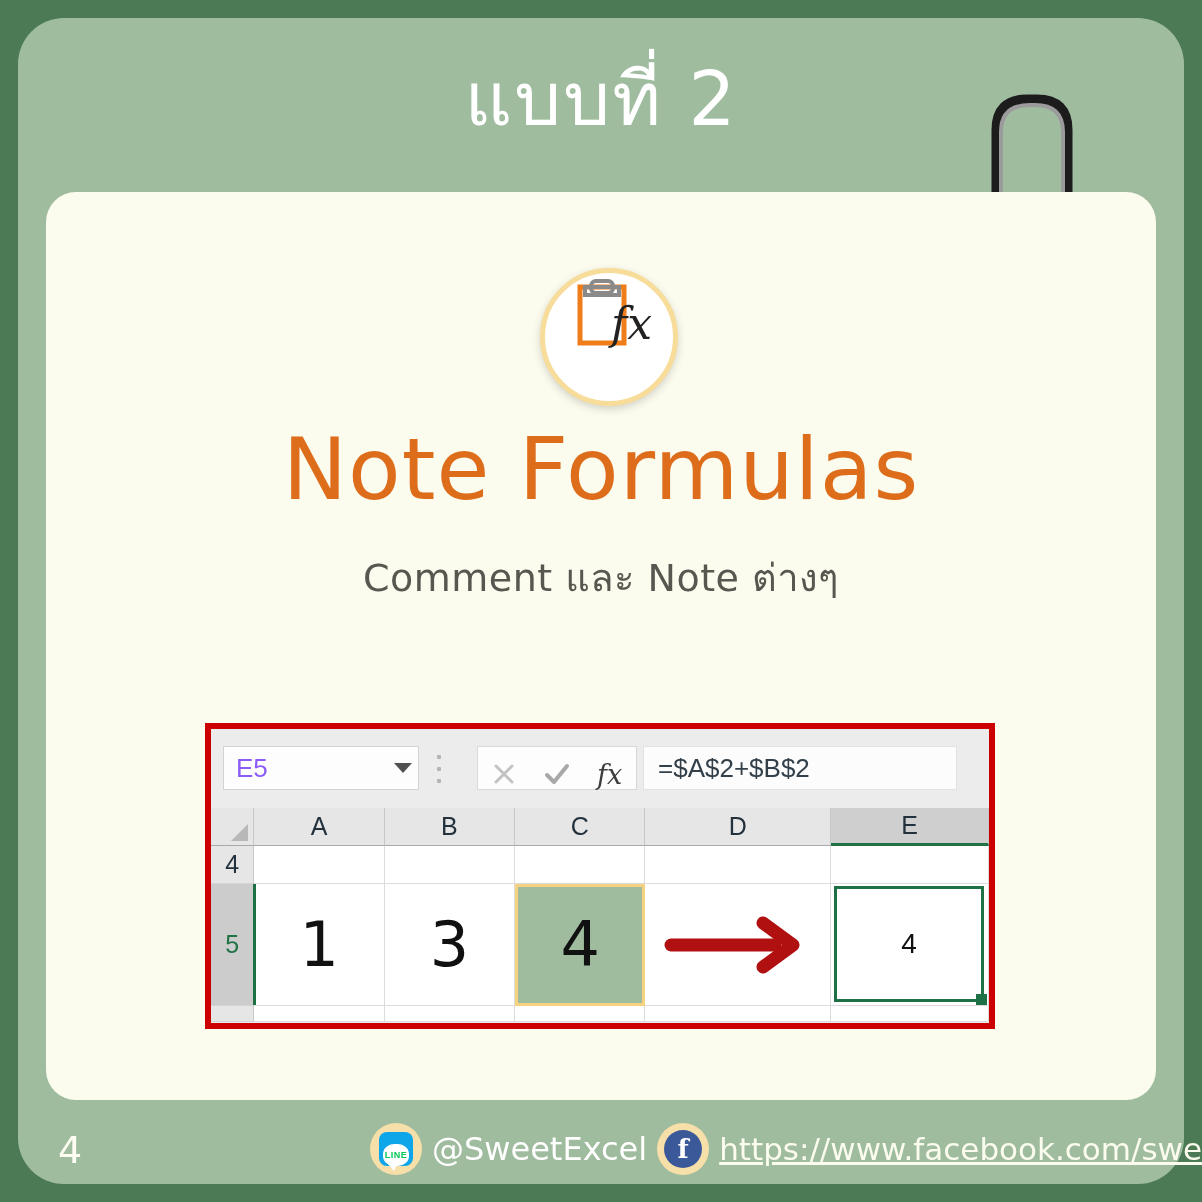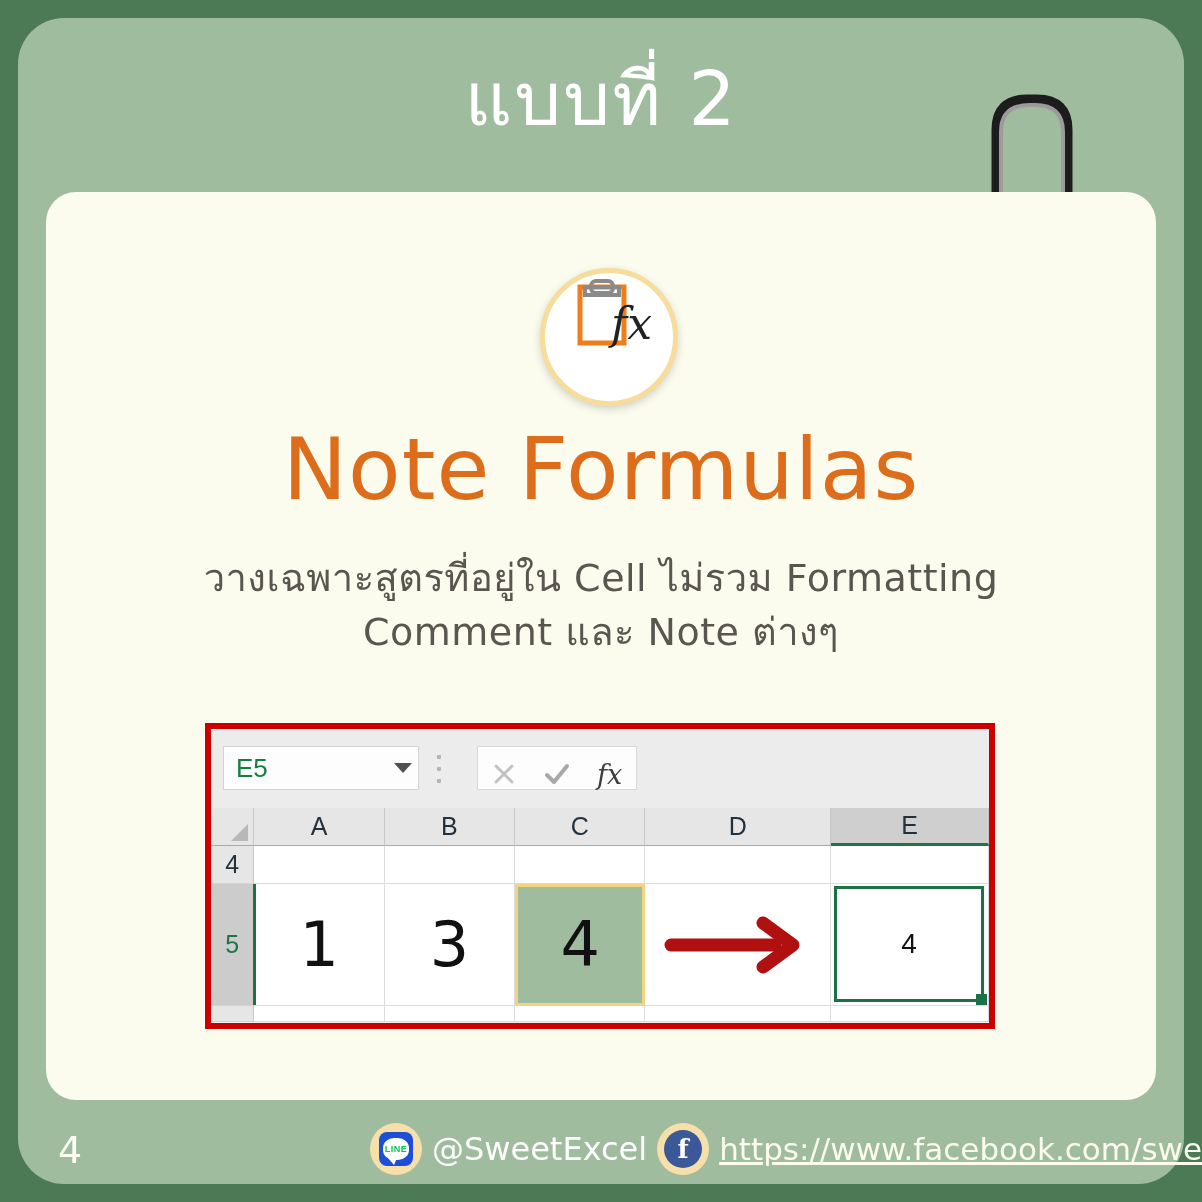--- a/index.html
+++ b/index.html
@@ -71,21 +71,21 @@
 
   .formula-row{
     position:absolute;left:0;top:10px;width:100%;height:60px;
   }
   .namebox{
     position:absolute;left:12px;top:7px;width:196px;height:44px;
     background:#fdfdfd;border:1px solid #d4d4d4;box-sizing:border-box;
     display:flex;align-items:center;
   }
   .namebox .nb-text{
-    flex:1;padding-left:12px;font-size:26px;color:#15803d;
+    flex:1;padding-left:12px;font-size:26px;color:#8b5cf6;
     font-family:"Liberation Sans", sans-serif;
   }
   .namebox .nb-caret{
     width:30px;display:flex;align-items:center;justify-content:center;
   }
   .caret-tri{
     width:0;height:0;border-left:9px solid transparent;border-right:9px solid transparent;
     border-top:10px solid #505050;
   }
   .dots{
@@ -176,22 +176,22 @@
     font-family:"DejaVu Sans", sans-serif;
   }
 
   
   .footer{
     position:absolute;left:370px;top:1118px;width:800px;height:62px;
     display:flex;align-items:center;gap:10px;
   }
   .social{width:52px;height:52px;border-radius:50%;background:#f6dfa8;
     display:flex;align-items:center;justify-content:center;flex:0 0 auto;}
-  .line-sq{width:34px;height:34px;border-radius:8px;background:#1d4ed8;
-    display:flex;align-items:center;justify-content:center;}
+  .line-sq{width:34px;height:34px;border-radius:8px;background:#0ea5e9;
+    display:flex;align-items:flex-end;justify-content:center;}
   .line-bubble{width:26px;height:22px;border-radius:11px/10px;background:#ffffff;
     position:relative;display:flex;align-items:center;justify-content:center;}
   .line-bubble span{font-size:9px;color:#06c755;font-weight:bold;
     font-family:"Liberation Sans",sans-serif;letter-spacing:.5px;}
   .line-bubble:after{content:"";position:absolute;left:5px;bottom:-5px;
     border-left:6px solid transparent;border-right:3px solid transparent;border-top:7px solid #ffffff;}
   .fb-circle{width:38px;height:38px;border-radius:50%;background:#3b5998;
     display:flex;align-items:center;justify-content:center;
     font-family:"DejaVu Serif",serif;font-weight:bold;font-size:26px;color:#ffffff;}
   .handle-text{
@@ -225,21 +225,20 @@
       <rect x="13" y="14" width="44" height="56" fill="none" stroke="#ef7d1a" stroke-width="5"></rect>
       <rect x="24" y="8" width="22" height="12" rx="5" fill="none" stroke="#8a8a8a" stroke-width="4"></rect>
       <rect x="18" y="14" width="34" height="8" fill="none" stroke="#8a8a8a" stroke-width="4"></rect>
       <text x="44" y="66" font-family="DejaVu Serif, serif" font-style="italic" font-size="44" fill="#222222">fx</text>
     </svg>
   </div>
 
   <div class="main-title">Note Formulas</div>
 
   <div class="subtitle">
-    <div>วางเฉพาะสูตรที่อยู่ใน Cell ไม่รวม Formatting</div>
     <div>Comment และ Note ต่างๆ</div>
   </div>
 
   <div class="excel">
     <div class="excel-inner">
 
       <div class="formula-row">
 
         <div class="namebox">
           <span class="nb-text">E5</span>
@@ -264,20 +263,21 @@
             <span class="ic">
               <svg width="26" height="24" viewBox="0 0 26 24">
                 <path d="M3 13 L10 20 L23 4" stroke="#a8a8a8" stroke-width="4" fill="none" stroke-linecap="round" stroke-linejoin="round"></path>
               </svg>
             </span>
             <span class="ic">
               <span class="fx-label"></span>
               <span class="fx-label">𝑓<i>x</i></span>
             </span>
           </div>
+          <div class="formula-input">=$A$2+$B$2</div>
         </div>
 
       </div>
 
       <div class="grid">
 
         <div class="grid-row">
           <div class="colhead corner">
             <span class="corner-tri"></span>
           </div>

